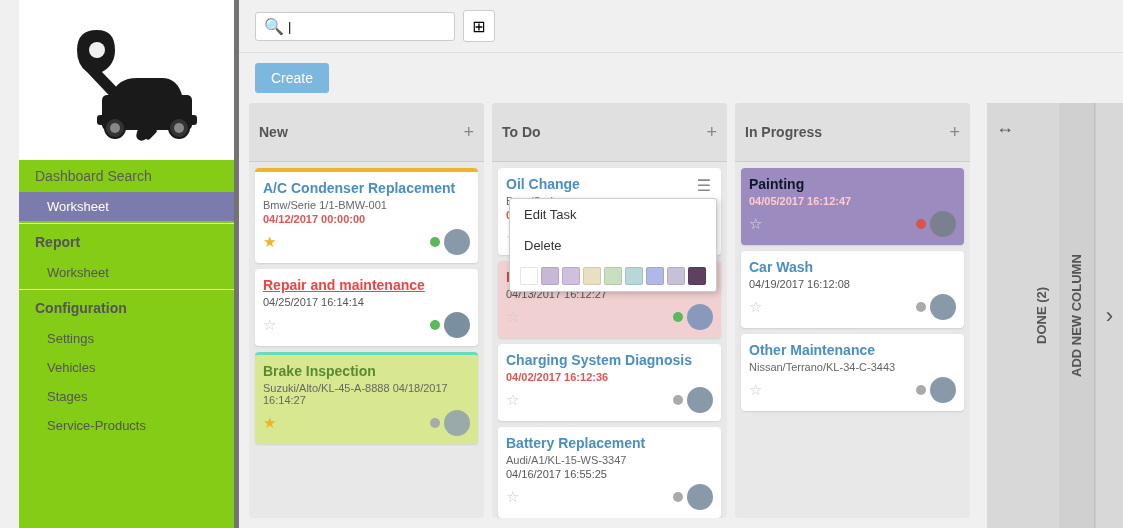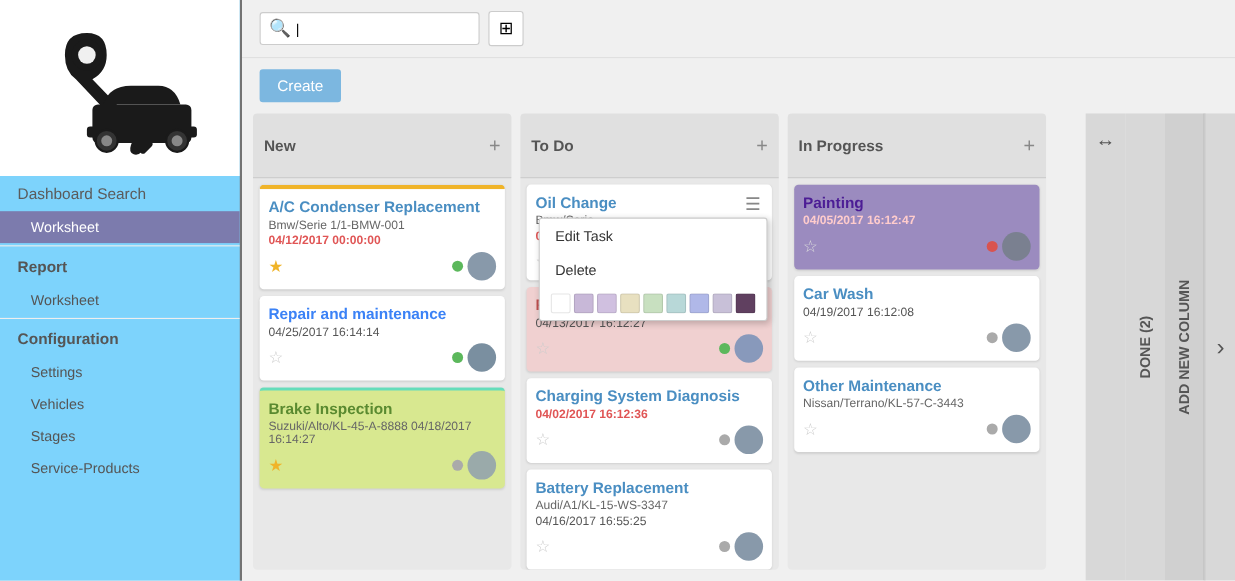--- a/index.html
+++ b/index.html
@@ -2,26 +2,27 @@
 <html><head>
   <meta charset="utf-8">
   <style>
     * { box-sizing: border-box; margin: 0; padding: 0; }
     body { font-family: Arial, sans-serif; background: #f0f0f0; display: flex; height: 528px; overflow: hidden; }
 
     
     #sidebar {
       width: 220px;
       min-width: 220px;
-      background: #7dd3fc;
+      background: #84cc16;
       display: flex;
       flex-direction: column;
-      border-right: 2px solid #737373;
+      border-right: 5px solid #737373;
       height: 100%;
       overflow-y: auto;
+      margin-left: 19px;
     }
     #logo-area {
       padding: 10px;
       display: flex;
       align-items: center;
       justify-content: center;
       height: 160px;
       background: #fff;
     }
     .logo-svg { width: 160px; height: 140px; }
@@ -414,21 +415,21 @@
             <div class="card-footer">
               <span class="star">★</span>
               <div class="card-indicators">
                 <span class="dot dot-green"></span>
                 <div class="avatar" style="background:#8899aa;"></div>
               </div>
             </div>
           </div>
 
           <div class="card">
-            <div class="card-title" style="color:#3b82f6;">Repair and maintenance</div>
+            <div class="card-title" style="color:#ef4444;text-decoration:underline;">Repair and maintenance</div>
             <div class="card-date black">04/25/2017 16:14:14</div>
             <div class="card-footer">
               <span class="star-empty">☆</span>
               <div class="card-indicators">
                 <span class="dot dot-green"></span>
                 <div class="avatar" style="background:#7a8fa0;"></div>
               </div>
             </div>
           </div>
 
@@ -525,21 +526,21 @@
       </div>
 
       <div class="kanban-column">
         <div class="column-header">
           <span>In Progress</span>
           <button class="column-add-btn">+</button>
         </div>
         <div class="column-cards">
 
           <div class="card card-purple-bg">
-            <div class="card-title" style="color:#4c1d95;">Painting</div>
+            <div class="card-title" style="color:#0f172a;">Painting</div>
             <div class="card-date" style="color:#ffcccc;">04/05/2017 16:12:47</div>
             <div class="card-footer">
               <span class="star-empty" style="color:#ddd;">☆</span>
               <div class="card-indicators">
                 <span class="dot dot-red"></span>
                 <div class="avatar" style="background:#7a8090;"></div>
               </div>
             </div>
           </div>
 
@@ -550,21 +551,21 @@
               <span class="star-empty">☆</span>
               <div class="card-indicators">
                 <span class="dot dot-gray"></span>
                 <div class="avatar" style="background:#8899aa;"></div>
               </div>
             </div>
           </div>
 
           <div class="card">
             <div class="card-title">Other Maintenance</div>
-            <div class="card-subtitle">Nissan/Terrano/KL-57-C-3443</div>
+            <div class="card-subtitle">Nissan/Terrano/KL-34-C-3443</div>
             <div class="card-footer">
               <span class="star-empty">☆</span>
               <div class="card-indicators">
                 <span class="dot dot-gray"></span>
                 <div class="avatar" style="background:#8899aa;"></div>
               </div>
             </div>
           </div>
 
         </div>

